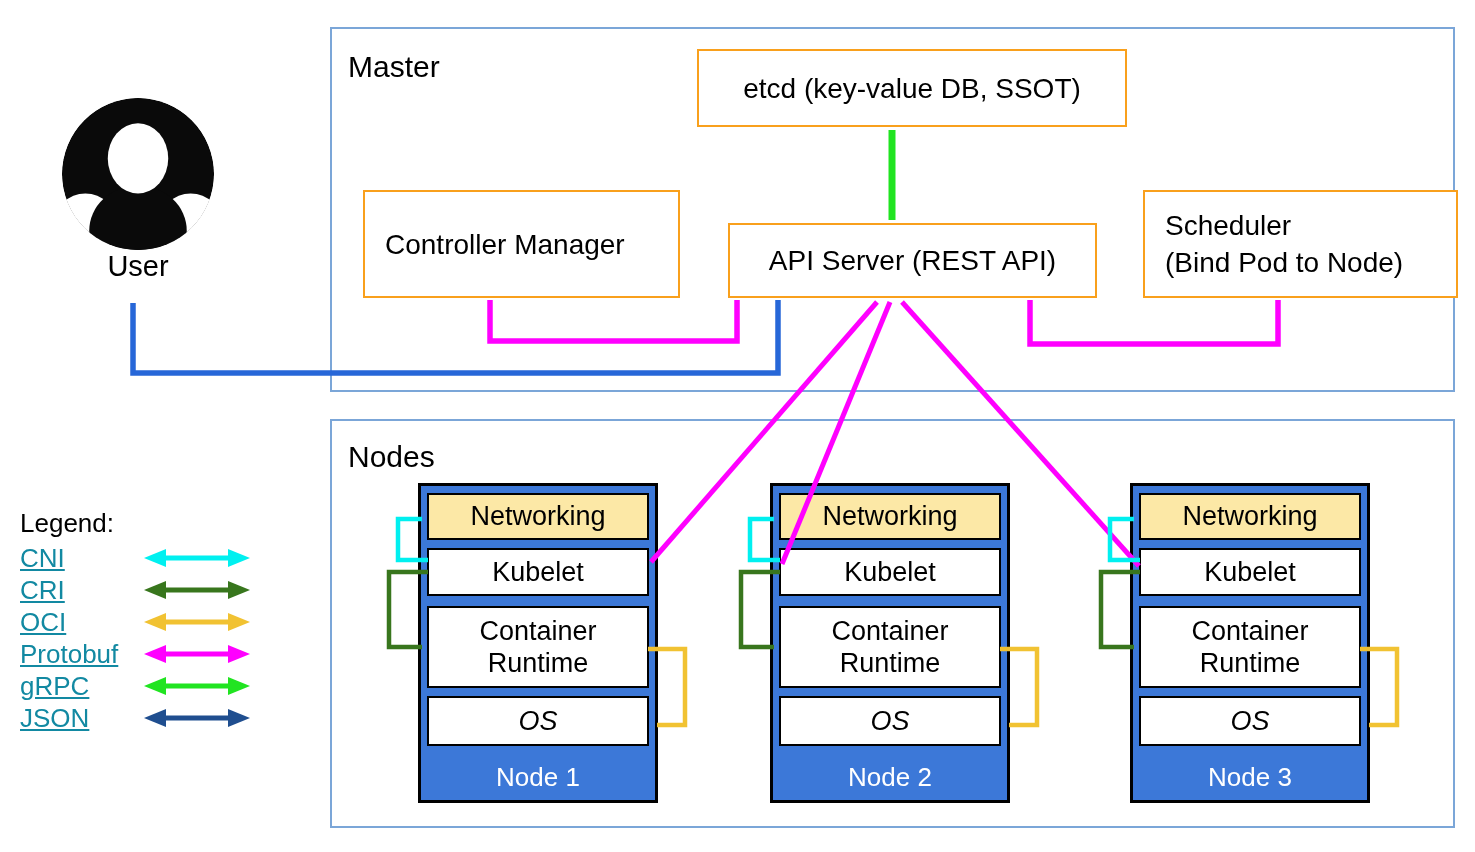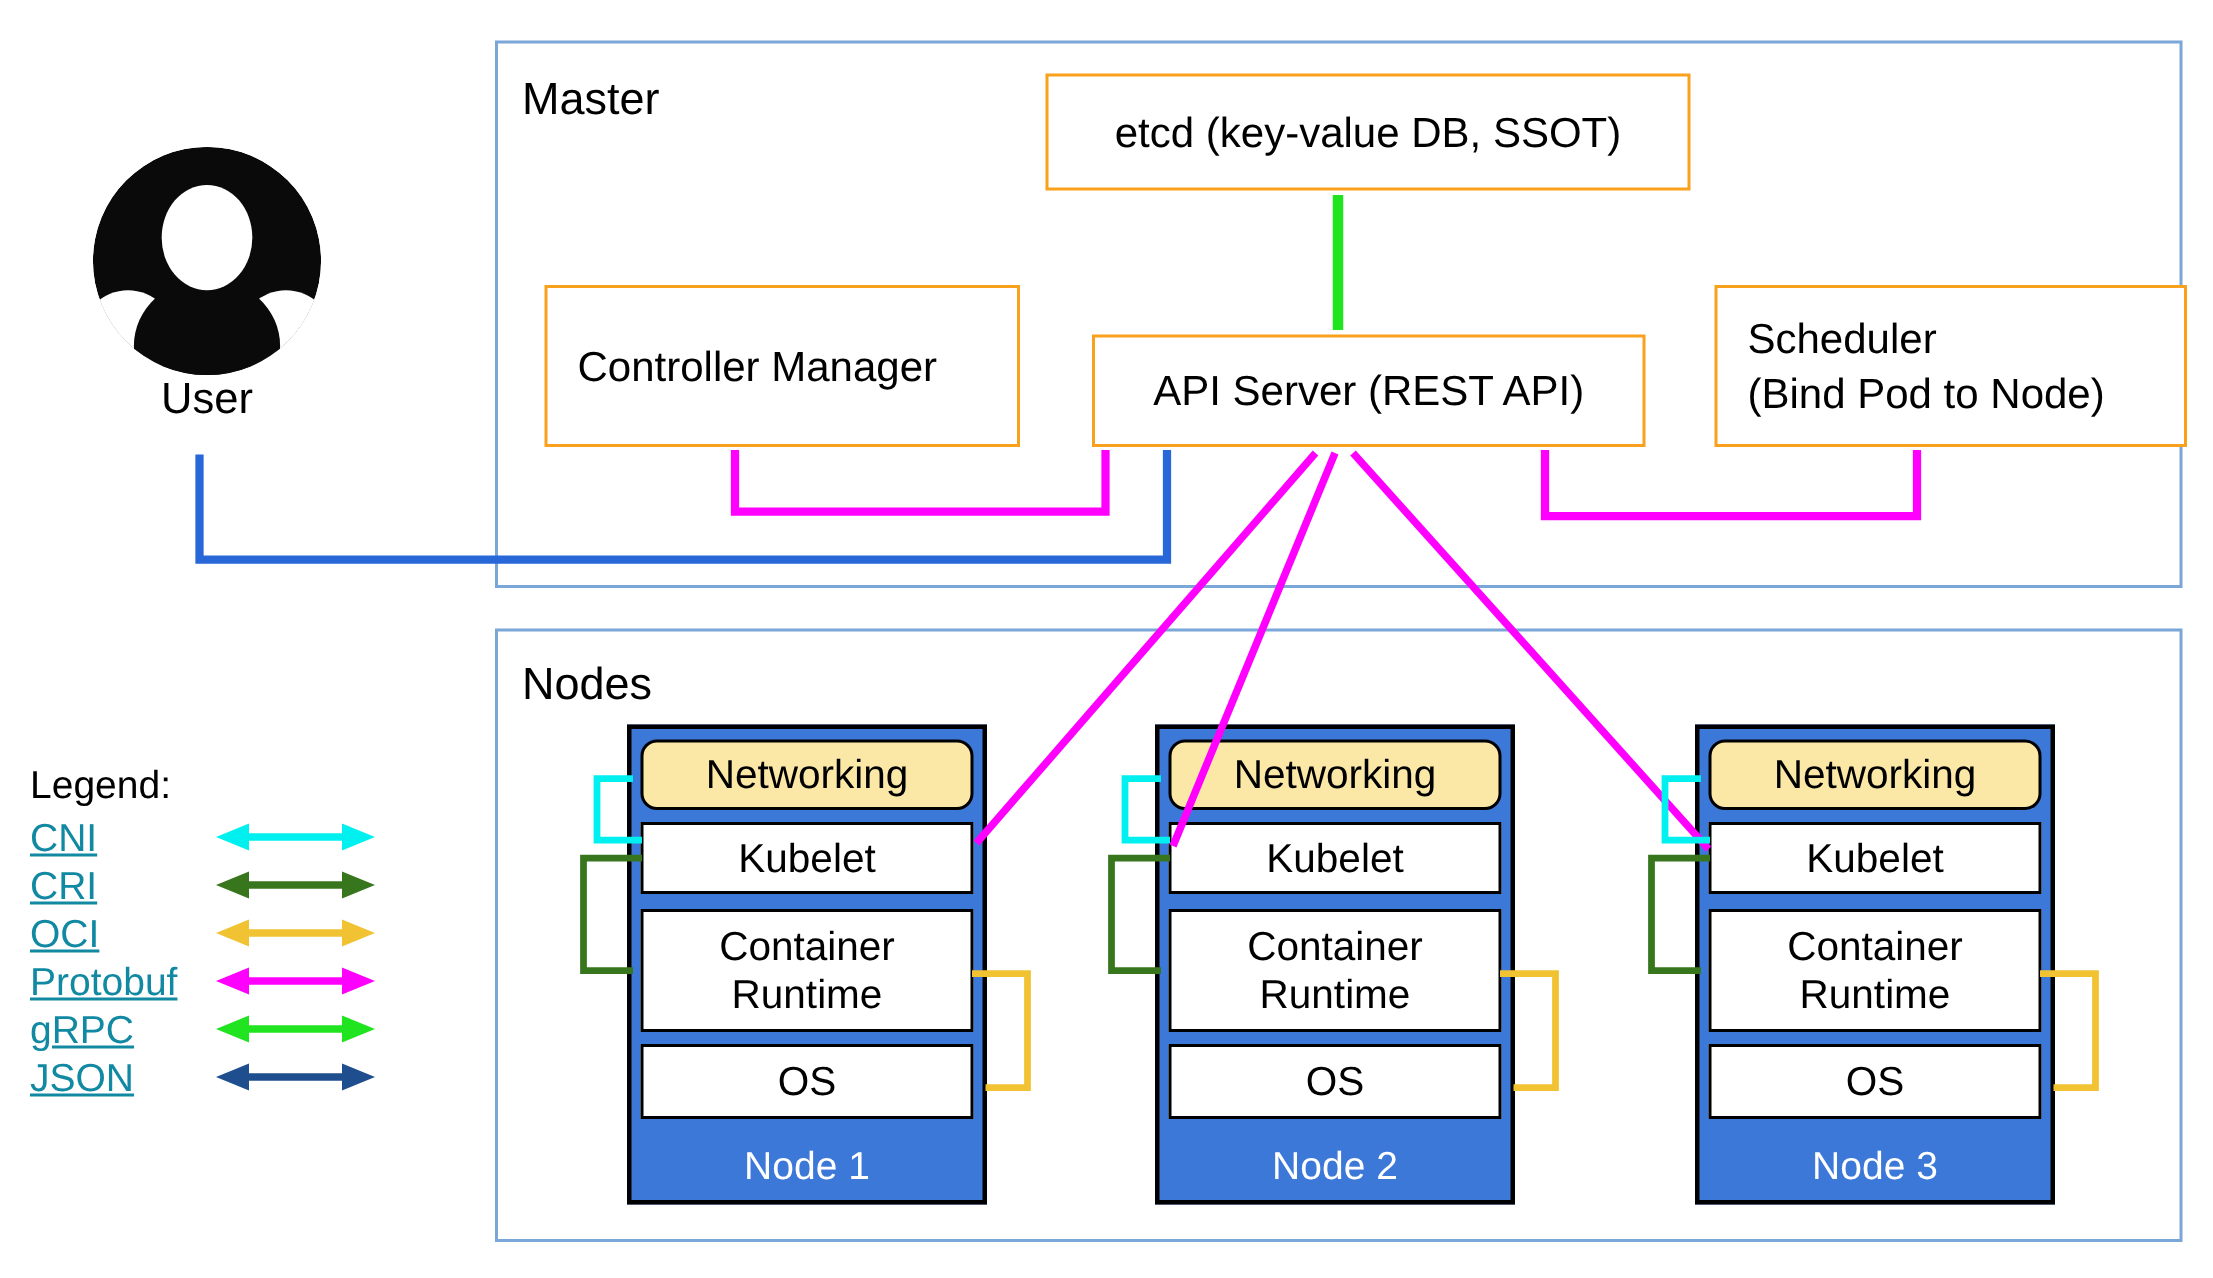--- a/index.html
+++ b/index.html
@@ -16,24 +16,24 @@
   .comp.center{align-items:center;text-align:center;}
   .comp.left{align-items:flex-start;padding-left:20px;}
   .comp .ln{line-height:37px;}
 
   
   .node{position:absolute;top:483px;width:234px;height:314px;background:var(--c-node-fill);
         border:3px solid #000;}
   .layer{position:absolute;left:6px;width:218px;background:#fff;border:2px solid #000;
          display:flex;align-items:center;justify-content:center;text-align:center;
          font-size:27px;line-height:1.2;}
-  .layer.networking{top:7px;height:43px;background:var(--c-networking-fill);border-radius:11px;}
+  .layer.networking{top:7px;height:43px;background:var(--c-networking-fill);}
   .layer.kubelet{top:62px;height:44px;}
   .layer.runtime{top:120px;height:78px;}
-  .layer.os{top:210px;height:46px;}
+  .layer.os{top:210px;height:46px;font-style:italic;}
   .node-label{position:absolute;left:0;right:0;top:276px;text-align:center;color:#fff;font-size:26px;}
 
   
   .user-icon{position:absolute;left:60px;top:96px;width:156px;height:156px;}
   .user-label{position:absolute;left:60px;top:250px;width:156px;text-align:center;font-size:29px;}
 
   
   .legend{position:absolute;left:20px;top:508px;width:260px;}
   .legend-title{font-size:26px;height:34px;}
   .legend-item{position:relative;height:32px;display:flex;align-items:center;}

